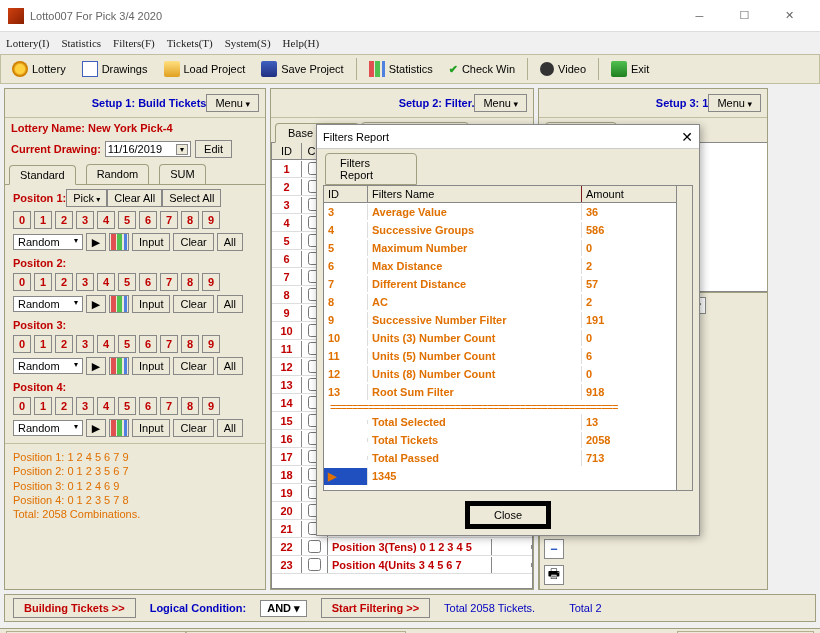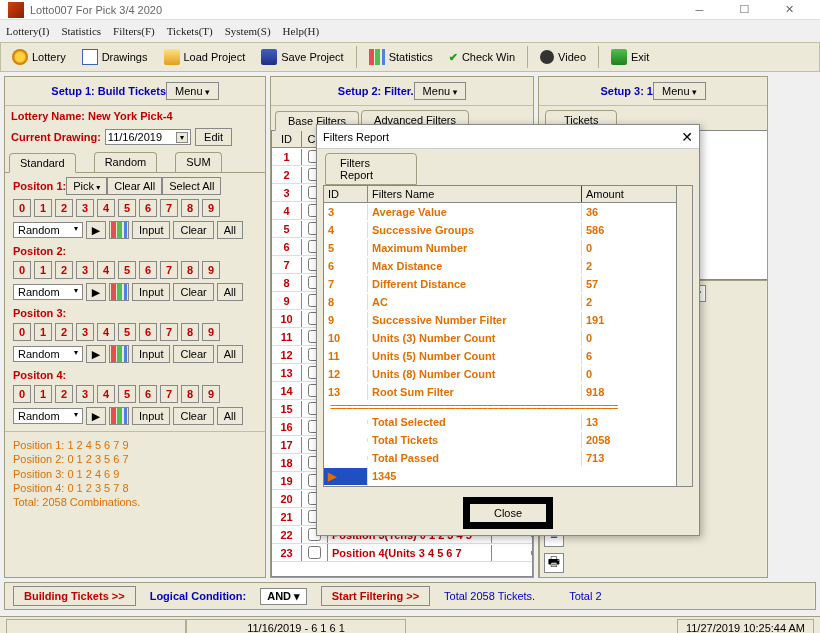--- a/index.html
+++ b/index.html
@@ -1,19 +1,19 @@
 <!DOCTYPE html>
 <html><head>
 <meta charset="utf-8">
 <style>
 * { box-sizing: border-box; margin: 0; padding: 0; font-family: Tahoma, Arial, sans-serif; font-size: 11px; }
 body { background: #f0f0f0; width: 820px; height: 633px; position: relative; overflow: hidden; }
 
 
-.titlebar { height: 20px; background: #fff; display: flex; align-items: center; padding: 0 8px; color: #666; border-bottom: 1px solid #ddd; }
+.titlebar { height: 32px; background: #fff; display: flex; align-items: center; padding: 0 8px; color: #666; border-bottom: 1px solid #ddd; }
 .titlebar .app-icon { width: 16px; height: 16px; background: linear-gradient(135deg,#d04010,#8a2000); margin-right: 6px; }
 .titlebar .title-text { flex: 1; }
 .titlebar .win-btns { display: flex; gap: 0; }
 .titlebar .win-btn { width: 45px; height: 24px; display: flex; align-items: center; justify-content: center; color: #666; cursor: pointer; }
 
 
 .menubar { height: 22px; background: #f0f0f0; display: flex; align-items: center; padding: 0 6px; gap: 12px; color: #222; }
 .menubar span { cursor: pointer; font-family: Liberation Serif, serif; }
 
 
@@ -26,35 +26,35 @@
 .ico-save { background: linear-gradient(#4060c0,#203080); border-radius: 2px; }
 .ico-stats { background: linear-gradient(90deg,#e05050 30%,transparent 30%,transparent 40%,#50c050 40%,#50c050 70%,transparent 70%,transparent 80%,#5080e0 80%); }
 .ico-check { color: #20a020; font-weight: bold; }
 .ico-video { width: 14px; height: 14px; background: #333; border-radius: 50%; }
 .ico-exit { background: linear-gradient(#50c050,#208020); border-radius: 2px; }
 .tsep { width: 1px; height: 22px; background: #b0b090; margin: 0 3px; }
 
 
 .main { display: flex; padding: 4px; gap: 4px; height: 510px; }
 .panel { background: #ece9d8; border: 1px solid #a0a080; display: flex; flex-direction: column; }
-.panel-header { height: 28px; display: flex; align-items: center; justify-content: center; padding: 14px 6px; border-bottom: 1px solid #c0c0a0; }
+.panel-header { height: 28px; display: flex; align-items: center; justify-content: flex-end; padding: 14px 6px; border-bottom: 1px solid #c0c0a0; }
 .panel-title { color: #0000c0; font-weight: bold; }
 .menu-btn { background: #ece9d8; border: 1px solid #888; padding: 2px 8px; cursor: pointer; }
 .menu-btn::after { content: " ▾"; font-size: 9px; }
 
 
 .p1 { width: 262px; }
 .lottery-name { color: #c00000; font-weight: bold; padding: 4px 6px; }
 .cur-draw-row { display: flex; align-items: center; gap: 4px; padding: 2px 6px 6px; }
 .cur-draw-lbl { color: #c00000; font-weight: bold; }
 .date-sel { border: 1px solid #888; background: #fff; padding: 1px 2px; display: flex; align-items: center; }
 .date-sel::after { content: "▾"; margin-left: 14px; font-size: 8px; background: #ece9d8; border: 1px solid #888; padding: 0 3px; }
 .edit-btn { border: 1px solid #888; background: #ece9d8; padding: 2px 8px; cursor: pointer; }
 
-.subtabs { display: flex; border-bottom: 1px solid #a0a080; padding: 0 4px; gap: 16px; }
+.subtabs { display: flex; border-bottom: 1px solid #a0a080; padding: 0 4px; gap: 8px; }
 .subtab { padding: 3px 10px; border: 1px solid #a0a080; border-bottom: none; background: #ece9d8; border-radius: 4px 4px 0 0; margin-right: 2px; cursor: pointer; }
 .subtab.active { background: #ece9d8; border-bottom: 1px solid #ece9d8; position: relative; top: 1px; }
 
 .pos-block { padding: 4px 8px 2px; }
 .pos-head { display: flex; align-items: center; gap: 0; }
 .pos-label { color: #c00000; font-weight: bold; }
 .small-btn { border: 1px solid #888; background: #ece9d8; padding: 2px 6px; cursor: pointer; }
 .pick-btn::after { content: " ▾"; font-size: 8px; }
 
 .digits { display: flex; gap: 3px; margin: 4px 0; }
@@ -118,21 +118,21 @@
 .dcol2 { flex: 1; padding: 2px 4px; border-right: 1px solid #7f1d1d; }
 .dcol3 { width: 94px; padding: 2px 4px; }
 .dlg-body { flex: 1; overflow: hidden; }
 .drow { display: flex; height: 18px; align-items: center; }
 .drow .dcol1 { color: #e07000; font-weight: bold; border-right: 1px solid #ddd; }
 .drow .dcol2 { color: #e07000; font-weight: bold; border-right: 1px solid #ddd; }
 .drow .dcol3 { color: #e07000; font-weight: bold; }
 .drow.sel .dcol1 { background: #2050c0; }
 .dsep { color: #e07000; padding: 0 6px; letter-spacing: -1px; overflow: hidden; white-space: nowrap; }
 .dlg-footer { padding: 6px; text-align: center; }
-.close-btn { border: 7px solid #000000; background: #ece9d8; padding: 3px 24px; cursor: pointer; }
+.close-btn { border: 5px solid #000000; background: #ece9d8; padding: 3px 24px; cursor: pointer; }
 .dlg-scroll { width: 16px; background: #ece9d8; border-left: 1px solid #888; }
 .dlg-table-inner { display: flex; flex: 1; }
 .dlg-table-main { flex: 1; display: flex; flex-direction: column; }
 </style>
 </head>
 <body>
 
 <div class="titlebar">
   <span class="app-icon"></span>
   <span class="title-text">Lotto007 For Pick 3/4 2020</span>

